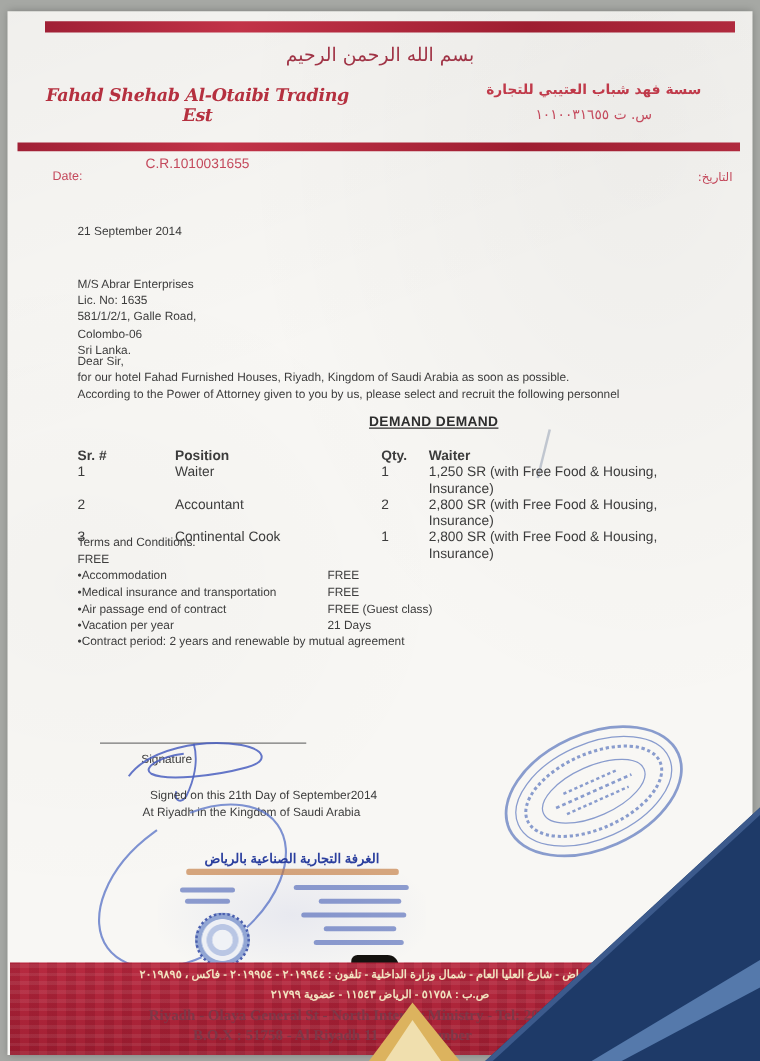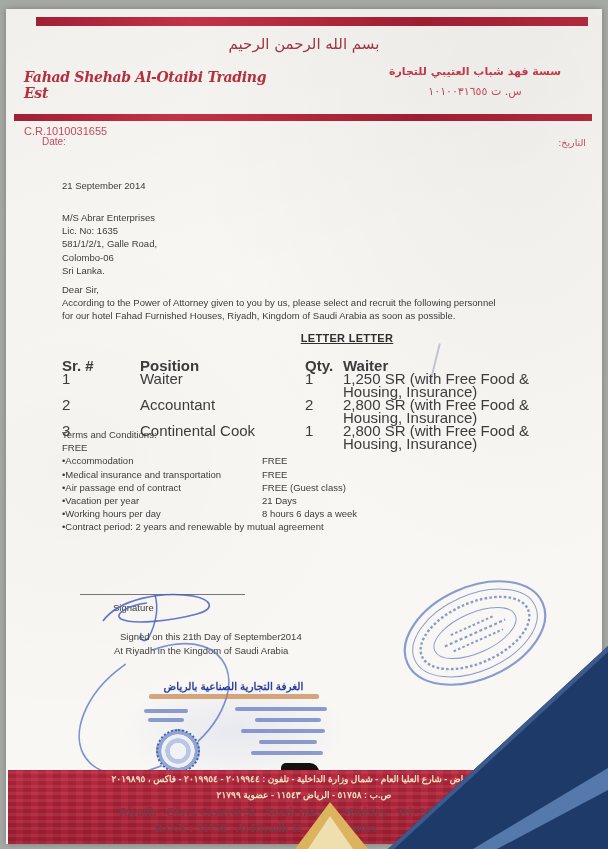--- a/index.html
+++ b/index.html
@@ -16,21 +16,21 @@
   .redbar{background:linear-gradient(90deg,#a02035,#c23348 28%,#9e1e31 70%,#b02a3e);}
   .ar{font-family:"DejaVu Sans",sans-serif;direction:rtl;}
   .red{color:#b02a40;}
   .body-text{font-size:9.5px;line-height:13.2px;color:#3c3c3c;}
   .script-name{font-family:"DejaVu Serif",serif;font-style:italic;font-weight:bold;
                font-size:14px;color:#b5303f;letter-spacing:-.3px;}
   .lh-ar{font-size:11px;font-weight:bold;color:#c03a4a;}
   .small-red{font-size:10.5px;color:#c4495c;}
   .demand-title{font-size:11px;font-weight:bold;color:#2e2e2e;
                 text-decoration:underline;letter-spacing:.3px;}
-  .tbl{display:grid;grid-template-columns:78px 165px 38px auto;font-size:15px;
+  .tbl{display:grid;grid-template-columns:78px 165px 38px auto;font-size:11px;
        line-height:13px;color:#3c3c3c;}
   .terms-row{display:flex;font-size:9.5px;line-height:13.2px;color:#3c3c3c;}
   .terms-row .lbl{width:200px;flex:none;}
   .sig-line{border-top:1px solid #777;}
   .footer-band{background:
       repeating-linear-gradient(0deg,rgba(255,255,255,.07) 0 3px,transparent 3px 7px),
       repeating-linear-gradient(90deg,rgba(90,0,18,.16) 0 8px,transparent 8px 15px),
       linear-gradient(#b82a40,#a21f33);}
   .footer-ar{font-size:9px;font-weight:bold;color:#f2e3c0;text-align:center;direction:rtl;}
   .footer-en{font-family:"Liberation Serif",serif;font-size:12px;color:#7c3848;
@@ -44,52 +44,52 @@
 </style>
 </head>
 <body>
 
 <div class="paper">
 
   <div class="abs redbar" style="left:30px;top:8px;width:552px;height:9px;"></div>
 
   <div class="abs ar red" style="left:0;top:26px;width:100%;text-align:center;font-size:15px;color:#a03446;">بسم الله الرحمن الرحيم</div>
 
-  <div class="abs" style="left:18px;top:60px;width:268px;text-align:left;">
+  <div class="abs" style="left:18px;top:60px;width:268px;text-align:center;">
     <div class="script-name">Fahad Shehab Al-Otaibi Trading Est</div>
     <div class="small-red" style="margin-top:24px;font-size:11px;">C.R.1010031655</div>
   </div>
 
   <div class="abs ar" style="right:12px;top:56px;width:230px;text-align:center;">
     <div class="lh-ar">سسة فهد شباب العتيبي للتجارة</div>
     <div class="small-red" style="margin-top:7px;font-size:11px;">س. ت ١٠١٠٠٣١٦٥٥</div>
   </div>
 
   <div class="abs redbar" style="left:8px;top:105px;width:578px;height:7px;"></div>
 
   <div class="abs small-red" style="left:36px;top:127px;font-size:10px;">Date:</div>
   <div class="abs ar small-red" style="right:16px;top:128px;font-size:9.5px;">التاريخ:</div>
 
   <div class="abs body-text" style="left:56px;top:170px;">21 September 2014</div>
 
-  <div class="abs body-text" style="left:56px;top:202px;">
+  <div class="abs body-text" style="left:56px;top:212px;">
     <div>M/S Abrar Enterprises</div>
     <div>Lic. No: 1635</div>
     <div>581/1/2/1, Galle Road,</div>
     <div>Colombo-06</div>
     <div>Sri Lanka.</div>
   </div>
 
   <div class="abs body-text" style="left:56px;top:274px;">Dear Sir,</div>
   <div class="abs body-text" style="left:56px;top:287px;width:505px;">
+    <div>for our hotel Fahad Furnished Houses, Riyadh, Kingdom of Saudi Arabia as soon as possible.</div>
     <div>According to the Power of Attorney given to you by us, please select and recruit the following personnel</div>
-    <div>for our hotel Fahad Furnished Houses, Riyadh, Kingdom of Saudi Arabia as soon as possible.</div>
-  </div>
-
-  <div class="abs demand-title" style="left:256px;top:323px;width:170px;text-align:center;">LETTER LETTER</div>
+  </div>
+
+  <div class="abs demand-title" style="left:256px;top:323px;width:170px;text-align:center;">DEMAND DEMAND</div>
 
   <div class="abs" style="left:428px;top:334px;width:2px;height:40px;background:#96a0b4;opacity:.55;transform:rotate(14deg);"></div>
 
   <div class="abs tbl" style="left:56px;top:350px;width:505px;">
     <div style="font-weight:bold;">Sr. #</div>
     <div style="font-weight:bold;">Position</div>
     <div style="font-weight:bold;">Qty.</div>
     <div style="font-weight:bold;">Waiter</div>
 
     <div>1</div>
@@ -121,24 +121,20 @@
         <span class="lbl">•Medical insurance and transportation</span>
         <span>FREE</span>
       </div>
     <div class="terms-row">
         <span class="lbl">•Air passage end of contract</span>
         <span>FREE (Guest class)</span>
       </div>
     <div class="terms-row">
         <span class="lbl">•Vacation per year</span>
         <span>21 Days</span>
-      </div>
-    <div class="terms-row">
-        <span class="lbl">•Working hours per day</span>
-        <span>8 hours 6 days a week</span>
       </div>
     <div class="terms-row">
         <span style="width:340px;flex:none;">•Contract period: 2 years and renewable by mutual agreement</span>
       </div>
   </div>
 
   <div class="abs sig-line" style="left:74px;top:585px;width:165px;"></div>
   <div class="abs body-text" style="left:107px;top:592px;">Signature</div>
 
   <svg class="abs" style="left:89px;top:574px;" width="145" height="66" viewBox="0 0 145 66">

